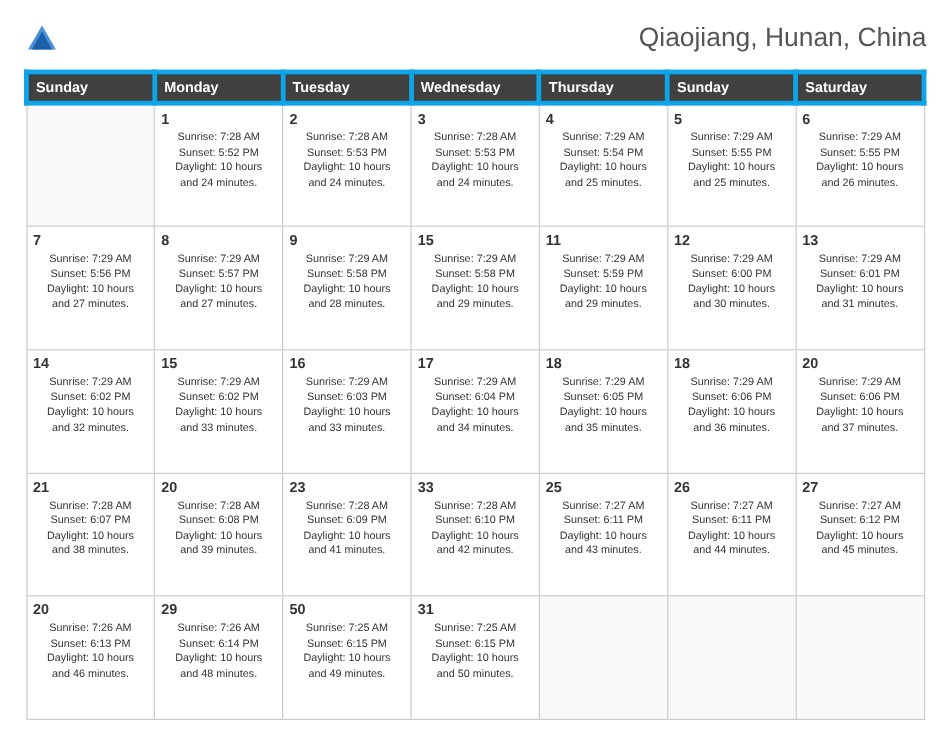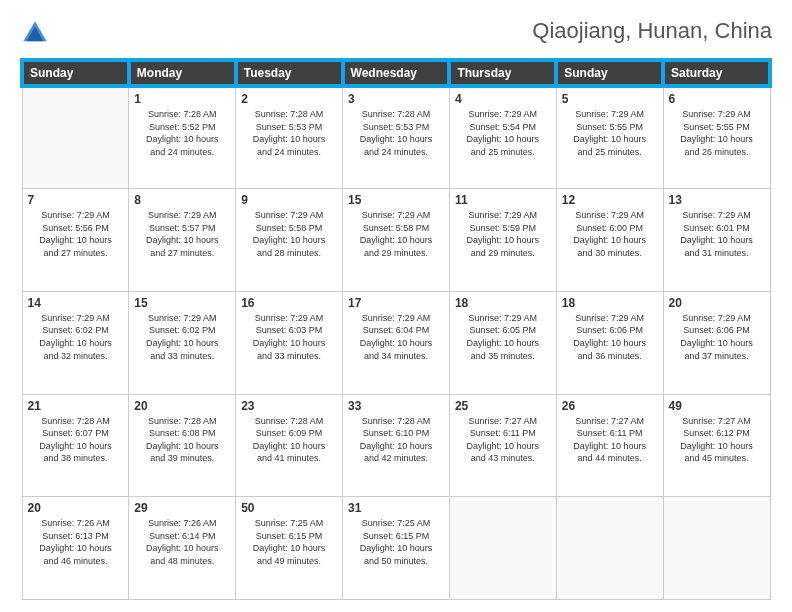--- a/index.html
+++ b/index.html
@@ -309,21 +309,21 @@
 and 43 minutes.</div>
           </td>
           <td>
             <span class="day-num">26</span>
             <div class="day-info" style="white-space: pre-line;">Sunrise: 7:27 AM
 Sunset: 6:11 PM
 Daylight: 10 hours
 and 44 minutes.</div>
           </td>
           <td>
-            <span class="day-num">49</span>
+            <span class="day-num">27</span>
             <div class="day-info" style="white-space: pre-line;">Sunrise: 7:27 AM
 Sunset: 6:12 PM
 Daylight: 10 hours
 and 45 minutes.</div>
           </td>
         </tr>
         <tr>
           <td>
             <span class="day-num">20</span>
             <div class="day-info" style="white-space: pre-line;">Sunrise: 7:26 AM

